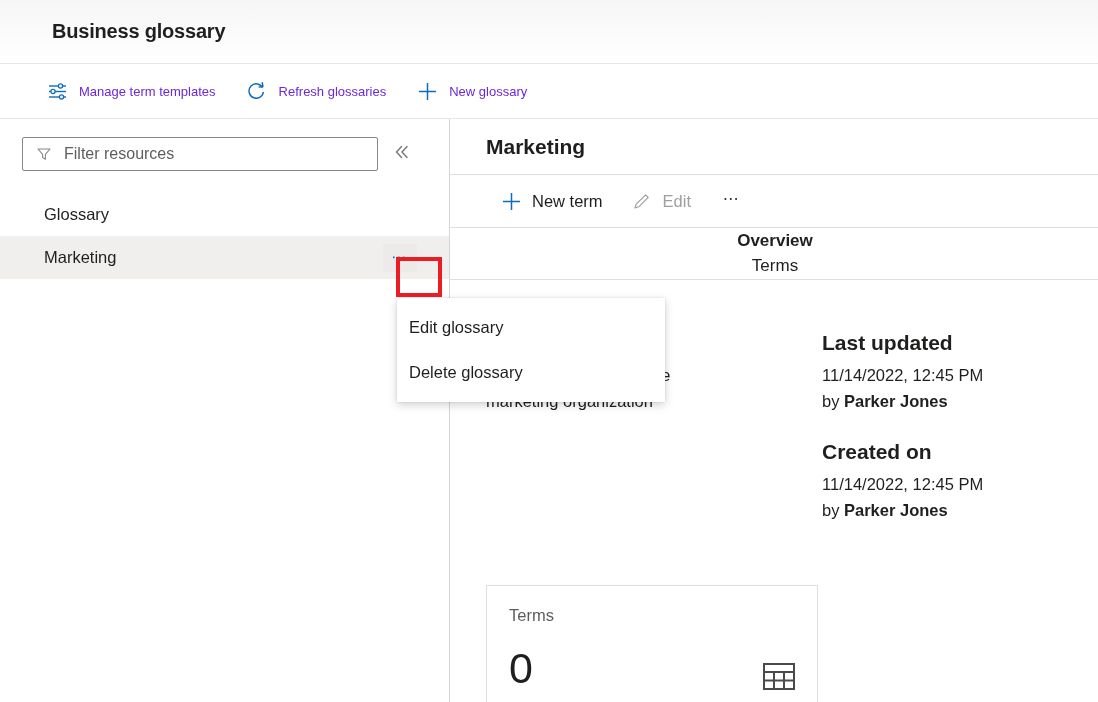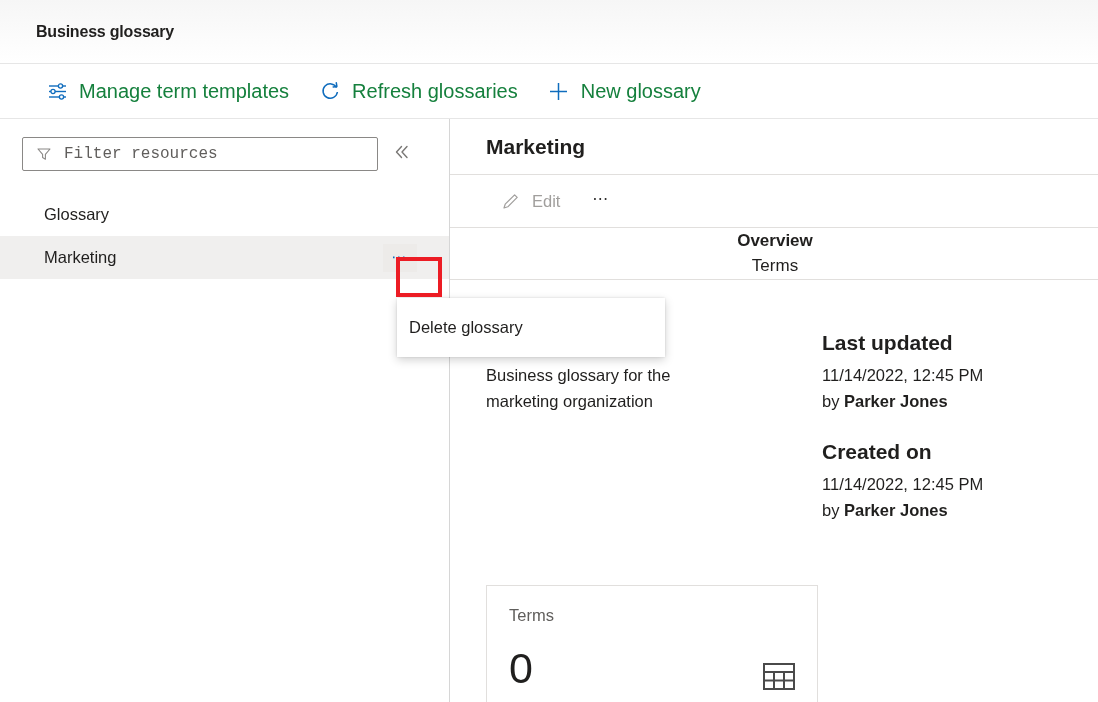--- a/index.html
+++ b/index.html
@@ -19,24 +19,25 @@
   
   .page-header {
     height: 63px;
     background: linear-gradient(to bottom, #f6f6f6 0%, #fbfbfb 55%, #ffffff 100%);
     display: flex;
     align-items: center;
     padding-left: 36px;
     box-sizing: border-box;
   }
   .page-title {
-    font-size: 16px;
+    font-size: 20px;
     font-weight: 600;
     color: #201f1e;
     letter-spacing: -0.2px;
+    margin-left: 16px;
   }
 
   
   .command-bar {
     height: 56px;
     border-top: 1px solid #e6e6e6;
     border-bottom: 1px solid #e6e6e6;
     display: flex;
     align-items: center;
     padding-left: 36px;
@@ -56,22 +57,22 @@
   .cmd-btn .cmd-icon {
     display: inline-flex;
     align-items: center;
     justify-content: center;
     width: 22px;
     height: 22px;
     margin-right: 11px;
     flex: none;
   }
   .cmd-btn .cmd-label {
-    font-size: 20px;
-    color: #15803d;
+    font-size: 13px;
+    color: #6d28d9;
   }
 
   
   .body-split {
     display: flex;
     height: 583px;
   }
 
   
   .left-pane {
@@ -90,21 +91,20 @@
   .filter-box {
     width: 356px;
     height: 34px;
     border: 1px solid #8a8886;
     border-radius: 2px;
     display: flex;
     align-items: center;
     box-sizing: border-box;
     background: #fff;
     cursor: text;
-    font-family: Liberation Mono, monospace;
   }
   .filter-box .funnel {
     margin: 0 12px 0 13px;
     flex: none;
     display: inline-flex;
   }
   .filter-placeholder {
     font-size: 16px;
     color: #605e5c;
   }
@@ -430,20 +430,29 @@
   </div>
 
   <div class="right-pane">
 
     <div class="detail-title-row">
       <div class="detail-title">Marketing</div>
     </div>
 
     <div class="detail-toolbar">
 
+      <div class="tbar-btn">
+        <span class="tb-icon">
+          <svg width="21" height="21" viewBox="0 0 21 21">
+            <line x1="10.5" y1="2" x2="10.5" y2="19" stroke="#0f6cbd" stroke-width="1.5"></line>
+            <line x1="2" y1="10.5" x2="19" y2="10.5" stroke="#0f6cbd" stroke-width="1.5"></line>
+          </svg>
+        </span>
+        <span class="tb-label">New term</span>
+      </div>
 
       <div class="tbar-btn disabled">
         <span class="tb-icon">
           <svg width="20" height="20" viewBox="0 0 20 20">
             <path d="M3 17 L4.2 13.2 L13.6 3.8 L16.2 6.4 L6.8 15.8 Z" fill="none" stroke="#a19f9d" stroke-width="1.2" stroke-linejoin="round"></path>
           </svg>
         </span>
         <span class="tb-label">Edit</span>
       </div>
 
@@ -500,17 +509,20 @@
         </svg>
       </span>
     </div>
 
   </div>
 
 </div>
 
 <div class="context-menu">
   <div class="menu-item">
+    <span>Edit glossary</span>
+  </div>
+  <div class="menu-item">
     <span>Delete glossary</span>
   </div>
 </div>
 
 <div class="red-highlight"></div>
 
 </body></html>

